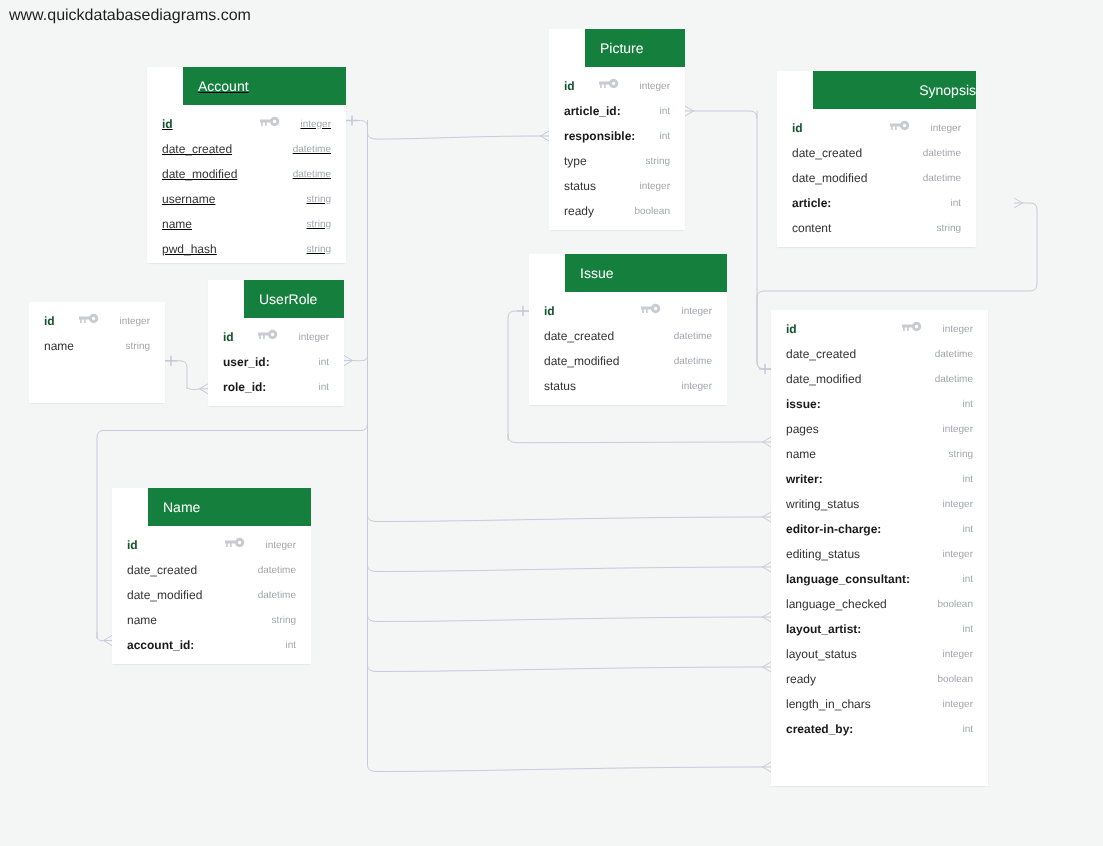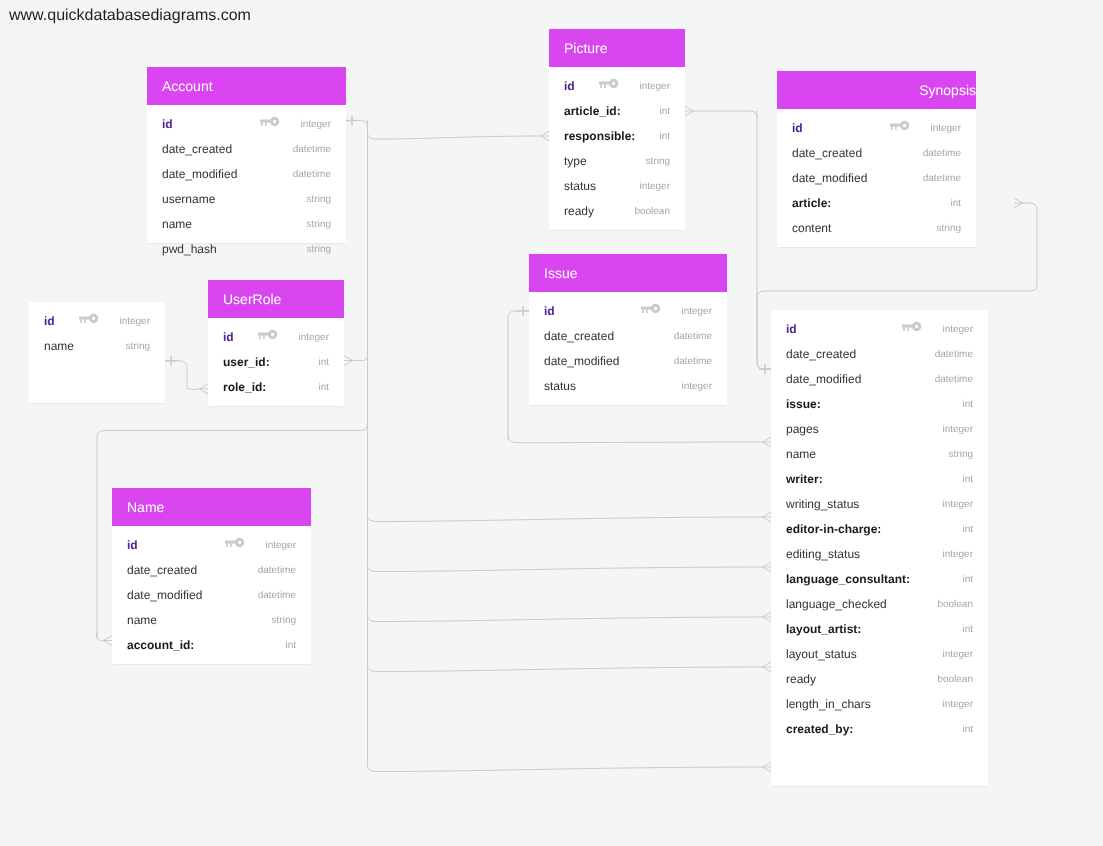--- a/index.html
+++ b/index.html
@@ -5,27 +5,27 @@
 <style>
   html,body{margin:0;padding:0;}
   body{width:1103px;height:846px;background:#f4f6f6;font-family:"Liberation Sans",sans-serif;
        overflow:hidden;position:relative;-webkit-font-smoothing:antialiased;
        text-rendering:geometricPrecision;}
   #stage{position:absolute;left:0;top:0;width:1103px;height:846px;}
   #watermark{position:absolute;left:9px;top:6px;font-size:16px;line-height:19px;color:#1f1f1f;white-space:nowrap;}
   #edges{position:absolute;left:0;top:0;}
   .tbl{position:absolute;background:#fff;box-sizing:border-box;
        box-shadow:0 1px 2px -1px rgba(100,115,140,.30);}
-  .tbl-hd{height:38px;background:#d946ef;color:#fff;font-size:14px;line-height:38px;
-          padding-left:15px;box-sizing:border-box;white-space:nowrap;overflow:hidden;}
+  .tbl-hd{height:38px;background:#15803d;color:#fff;font-size:14px;line-height:38px;
+          padding-left:15px;box-sizing:border-box;white-space:nowrap;overflow:hidden;margin-left:36px;}
   .tbl-body{padding:6.5px 0;box-sizing:border-box;}
   .row{display:flex;align-items:center;height:25px;box-sizing:border-box;padding:0 15px;white-space:nowrap;}
   .row{position:relative;}
   .fname{font-size:12px;color:#333;}
-  .fname.pk{color:#4c1d95;font-weight:bold;}
+  .fname.pk{color:#14532d;font-weight:bold;}
   .fname.fk{color:#1a1a1a;font-weight:bold;}
   .ftype{font-size:10px;color:#a2a7ac;margin-left:auto;}
   .keyicon{width:19.3px;height:11px;position:absolute;right:66.4px;top:50%;
            margin-top:-8px;display:block;}
 </style>
 </head>
 <body>
 
 <div id="stage">
   <div id="watermark">www.quickdatabasediagrams.com</div>
@@ -90,21 +90,21 @@
       </g>
       <g>
         <path d="M758.9,369 H771.1 M765,363.95 V374.05" fill="none" stroke="#c7cad8" stroke-width="1.6"></path>
       </g>
       <path d="M771,369 L764.00,369.00 Q757,369 757.00,362.00 L757.00,298.00 Q757,291 764.00,291.00 L1030.00,291.00 Q1037,291 1037.00,284.00 L1037.00,210.00 Q1037,203 1030.00,203.00 L1022.5,203" fill="none" stroke="#c7cad8" stroke-width="1" stroke-linecap="round"></path>
       <g>
         <path d="M1022.5,203 L1014,198 M1022.5,203 L1014,203 M1022.5,203 L1014,208" fill="none" stroke="#c7cad8" stroke-width="1"></path>
       </g>
     </svg>
   <div id="tables">
-      <div class="tbl" style="left: 147px; top: 67px; width: 199px; height: 176px;">
+      <div class="tbl" style="left: 147px; top: 67px; width: 199px; height: 196px; text-decoration: underline;">
         <div class="tbl-hd">Account</div>
         <div class="tbl-body">
           <div class="row">
             <span class="fname pk">id</span>
             <svg class="keyicon" viewBox="0 0 19.3 11">
               <path d="M0,3.4 H13 V6.5 H6.7 V10.1 H5.1 V6.5 H2.8 V10.1 H1.1 V6.5 H0 Z" fill="#c8ccd2"></path>
               <path d="M9.9,5.5 A4.7,4.7 0 1,0 19.3,5.5 A4.7,4.7 0 1,0 9.9,5.5 Z M12.9,5.5 A1.7,1.7 0 1,1 16.3,5.5 A1.7,1.7 0 1,1 12.9,5.5 Z" fill="#c8ccd2" fill-rule="evenodd"></path>
             </svg>
             <span class="ftype">integer</span>
           </div>

